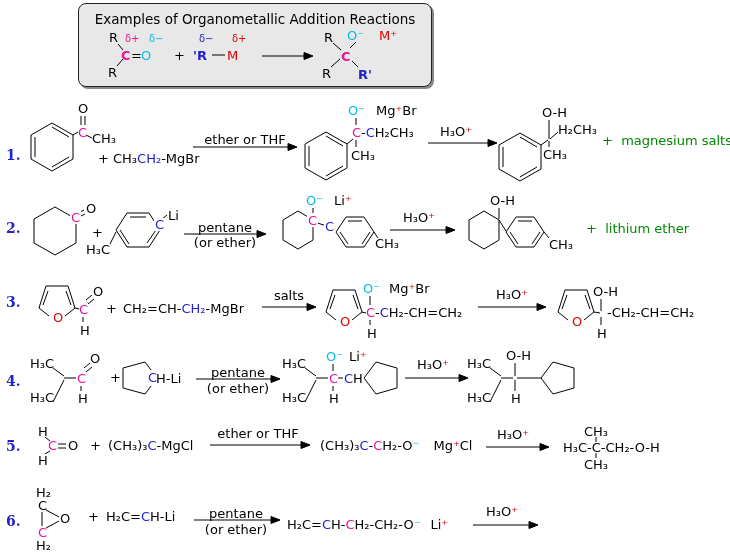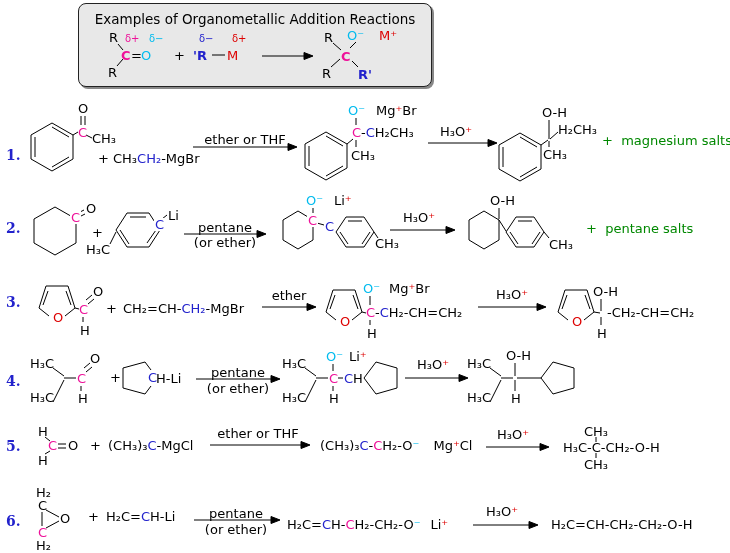--- a/index.html
+++ b/index.html
@@ -174,21 +174,21 @@
     </div>
     <span class="atom c-mag bg" style="left:307px;top:24px">C</span>
     <span class="atom c-blue bg" style="left:324px;top:30px">C</span>
     <span class="atom" style="left:375px;top:47px">CH₃</span>
     <div class="formula" style="left:403px;top:21px">
       <span>H₃O</span>
       <span class="c-red">⁺</span>
     </div>
     <span class="atom" style="left:490px;top:4px">O-H</span>
     <span class="atom" style="left:549px;top:48px">CH₃</span>
-    <span class="note" style="left:586px;top:32px">+  pentane salts</span>
+    <span class="note" style="left:586px;top:32px">+  lithium ether</span>
   </div>
 
   <div class="row" style="top:275px;height:70px">
     <svg class="bonds" width="730" height="70">
       <line x1="39" y1="33" x2="46" y2="11"></line>
         <line x1="46" y1="11" x2="68" y2="11"></line>
         <line x1="68" y1="11" x2="75" y2="33"></line>
       <line x1="39" y1="33" x2="49" y2="41"></line>
         <line x1="75" y1="33" x2="65" y2="41"></line>
       <line x1="43" y1="30" x2="48" y2="16"></line>
@@ -226,21 +226,21 @@
     <span class="atom c-red bg" style="left:52px;top:36px">O</span>
     <span class="atom c-mag" style="left:79px;top:28px">C</span>
     <span class="atom" style="left:93px;top:10px">O</span>
     <span class="atom" style="left:80px;top:49px">H</span>
     <span class="atom" style="left:106px;top:27px">+</span>
     <div class="formula" style="left:123px;top:27px">
       <span>CH₂=CH-</span>
       <span class="c-blue">CH₂</span>
       <span>-MgBr</span>
     </div>
-    <div class="alabel" style="left:262px;top:14px;width:54px">ether</div>
+    <div class="alabel" style="left:262px;top:14px;width:54px">salts</div>
     <span class="atom c-red bg" style="left:339px;top:40px">O</span>
     <span class="atom c-cyan" style="left:363px;top:7px">O⁻</span>
     <div class="formula" style="left:389px;top:7px">
       <span>Mg</span>
       <span class="c-red">⁺</span>
       <span>Br</span>
     </div>
     <span class="atom c-mag" style="left:366px;top:31px">C</span>
     <div class="formula" style="left:375px;top:31px">
       <span>-</span>
@@ -398,18 +398,15 @@
       <span class="c-mag">C</span>
       <span>H₂-CH₂-O</span>
       <span class="c-cyan">⁻</span>
       <span class="ml10">Li</span>
       <span class="c-red">⁺</span>
     </div>
     <div class="formula" style="left:486px;top:20px">
       <span>H₃O</span>
       <span class="c-red">⁺</span>
     </div>
-    <div class="formula" style="left:551px;top:33px">
-      <span>H₂C=CH-CH₂-CH₂-O-H</span>
-    </div>
   </div>
 
 </div>
 
 </body></html>

